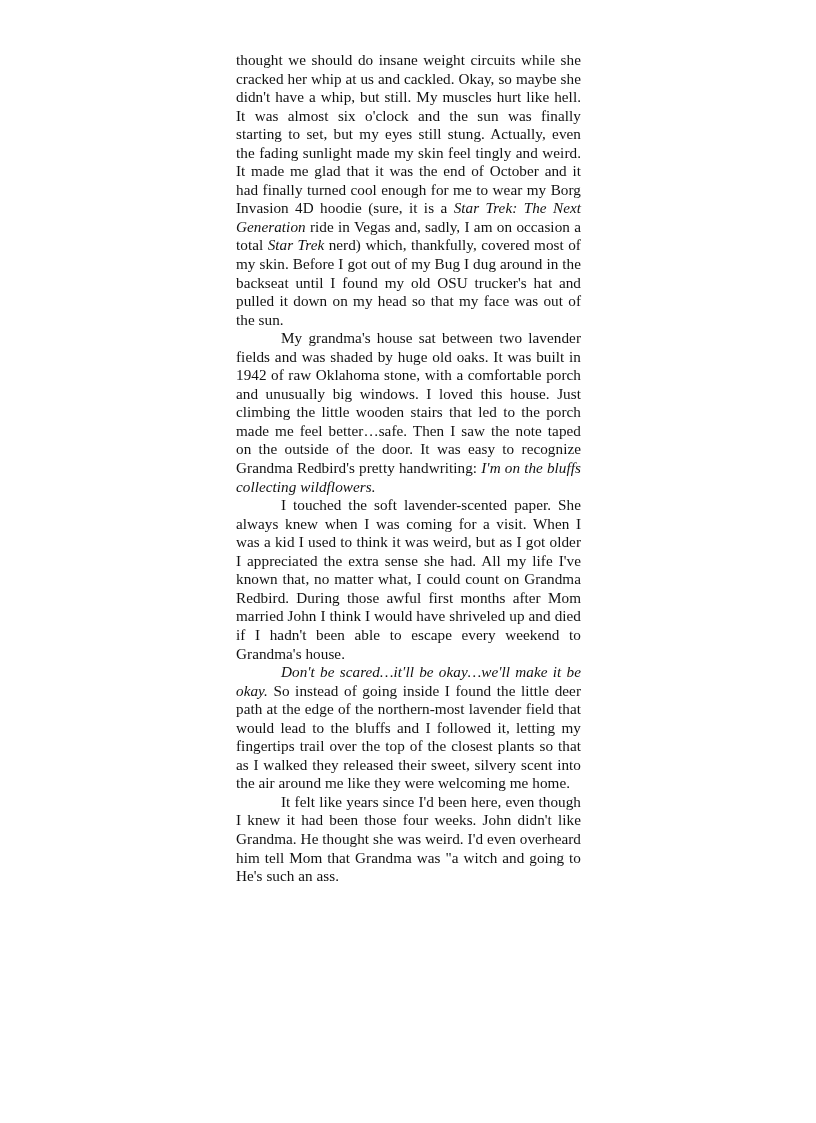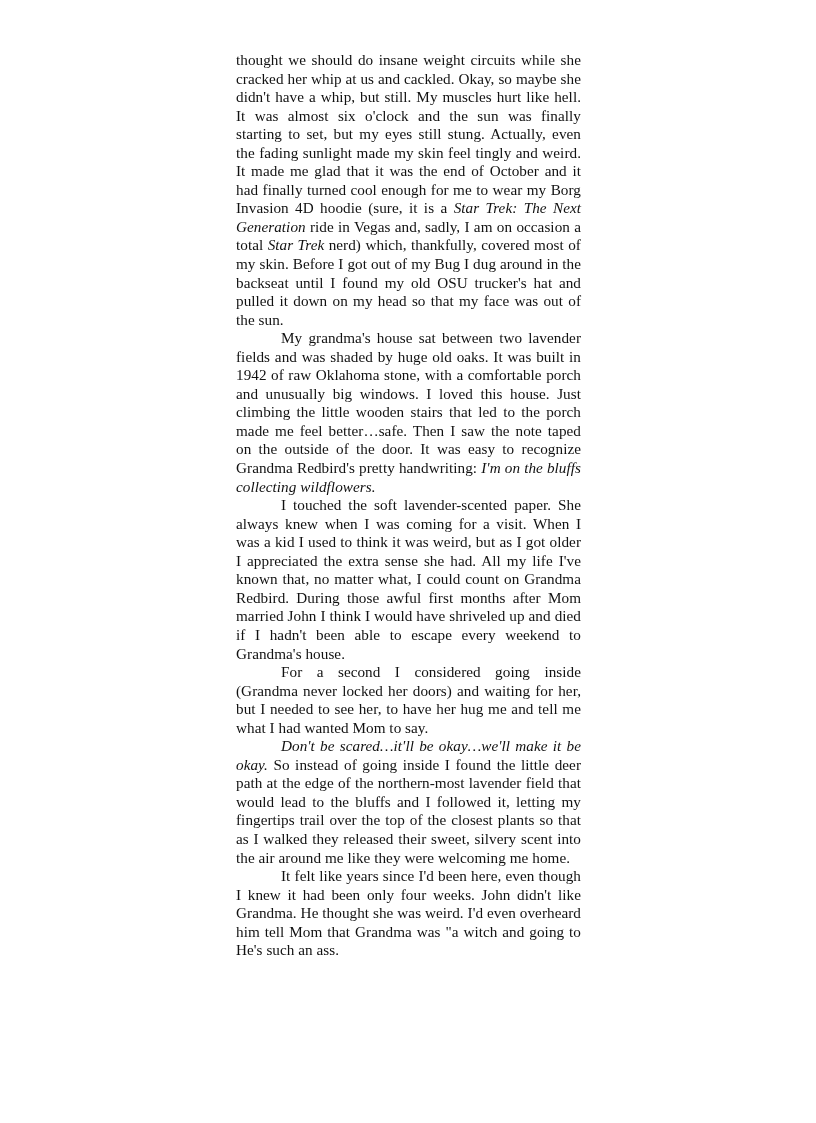--- a/index.html
+++ b/index.html
@@ -46,17 +46,16 @@
   }
 </style>
 </head>
 <body style="background: rgb(255, 255, 255); color: rgb(17, 17, 17);">
 
 <div class="page">
   <div class="text-column">
       <p class="para no-indent"><span>thought we should do insane weight circuits while she cracked her whip at us and cackled. Okay, so maybe she didn't have a whip, but still. My muscles hurt like hell. It was almost six o'clock and the sun was finally starting to set, but my eyes still stung. Actually, even the fading sunlight made my skin feel tingly and weird. It made me glad that it was the end of October and it had finally turned cool enough for me to wear my Borg Invasion 4D hoodie (sure, it is a </span><em>Star Trek: The Next Generation</em><span> ride in Vegas and, sadly, I am on occasion a total </span><em>Star Trek</em><span> nerd) which, thankfully, covered most of my skin. Before I got out of my Bug I dug around in the backseat until I found my old OSU trucker's hat and pulled it down on my head so that my face was out of the sun.</span></p>
       <p class="para"><span>My grandma's house sat between two lavender fields and was shaded by huge old oaks. It was built in 1942 of raw Oklahoma stone, with a comfortable porch and unusually big windows. I loved this house. Just climbing the little wooden stairs that led to the porch made me feel better…safe. Then I saw the note taped on the outside of the door. It was easy to recognize Grandma Redbird's pretty handwriting: </span><em>I'm on the bluffs collecting wildflowers.</em></p>
       <p class="para"><span>I touched the soft lavender-scented paper. She always knew when I was coming for a visit. When I was a kid I used to think it was weird, but as I got older I appreciated the extra sense she had. All my life I've known that, no matter what, I could count on Grandma Redbird. During those awful first months after Mom married John I think I would have shriveled up and died if I hadn't been able to escape every weekend to Grandma's house.</span></p>
-      <p class="para"><span>For a second I considered going inside (Grandma never locked her doors) and waiting for her, but I needed to see her, to have her hug me and tell me what I had wanted Mom to say.</span></p>
       <p class="para"><em>Don't be scared…it'll be okay…we'll make it be okay.</em><span> So instead of going inside I found the little deer path at the edge of the northern-most lavender field that would lead to the bluffs and I followed it, letting my fingertips trail over the top of the closest plants so that as I walked they released their sweet, silvery scent into the air around me like they were welcoming me home.</span></p>
-      <p class="para"><span>It felt like years since I'd been here, even though I knew it had been only four weeks. John didn't like Grandma. He thought she was weird. I'd even overheard him tell Mom that Grandma was "a witch and going to He's such an ass.</span></p>
+      <p class="para"><span>It felt like years since I'd been here, even though I knew it had been those four weeks. John didn't like Grandma. He thought she was weird. I'd even overheard him tell Mom that Grandma was "a witch and going to He's such an ass.</span></p>
     </div>
 </div>
 
 </body></html>

